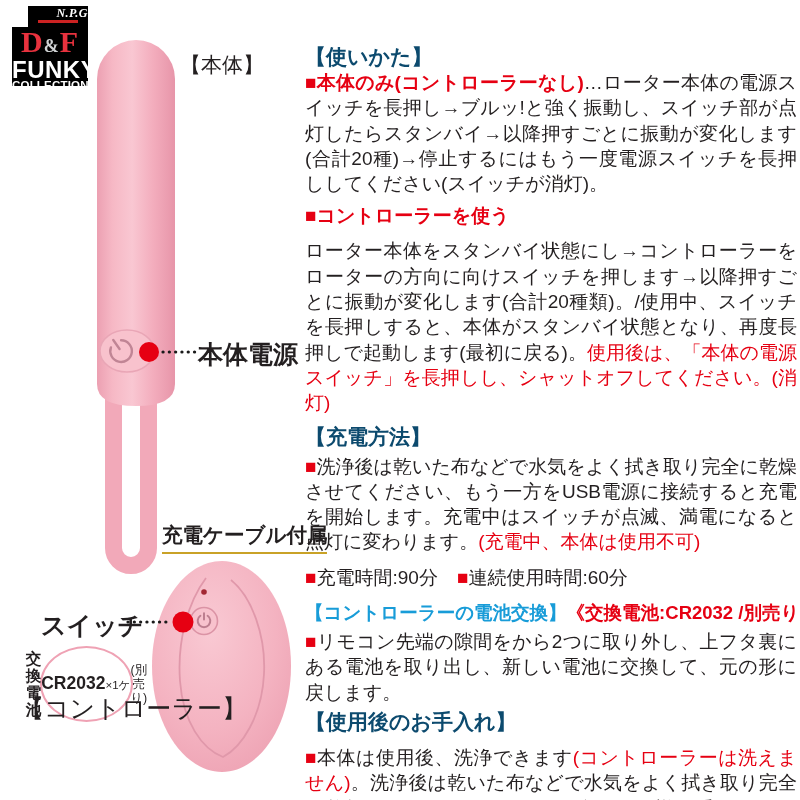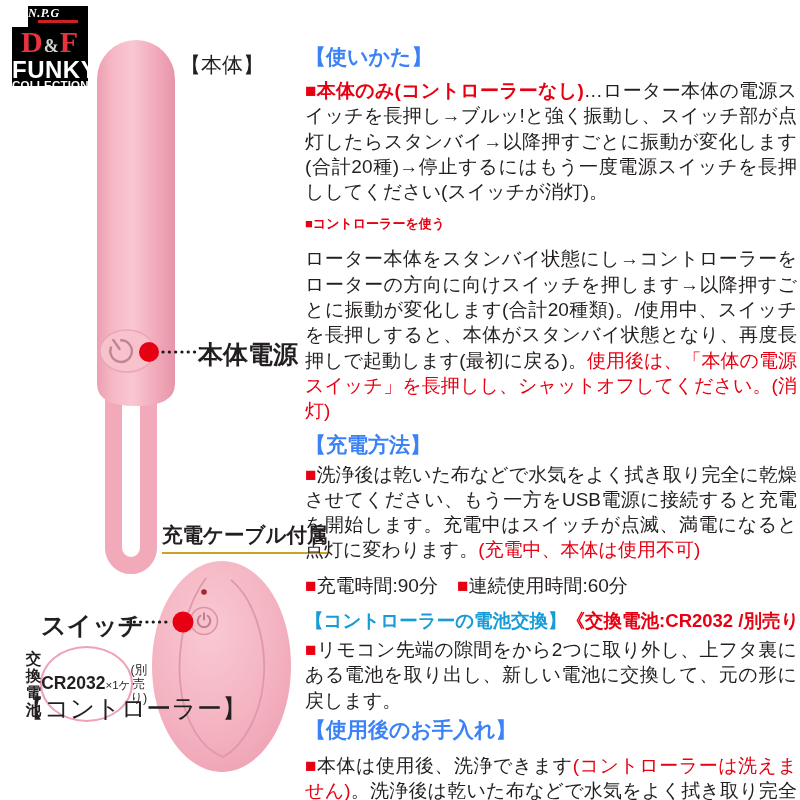--- a/index.html
+++ b/index.html
@@ -9,21 +9,21 @@
     font-family:"Liberation Sans","DejaVu Sans",sans-serif;
     color:#231f20;
     -webkit-font-smoothing:antialiased;
   }
   .page { position:relative; width:800px; height:800px; overflow:hidden; background:#fff; }
 
   
   .logo { position:absolute; left:12px; top:6px; width:76px; height:80px; }
   .logo-tab {
     position:absolute; right:0; top:0; width:60px; height:22px;
-    background:#000; color:#fff; text-align:left;
+    background:#000; color:#fff; text-align:right;
   }
   .logo-npg {
     display:block; font-family:"Liberation Serif","DejaVu Serif",serif;
     font-style:italic; font-weight:700; font-size:12px; line-height:14px; letter-spacing:0.5px;
   }
   .logo-redline { display:block; width:40px; height:3px; background:#c22; margin:0 auto; }
   .logo-main {
     position:absolute; left:0; top:21px; width:76px; height:59px;
     background:#000; text-align:center; padding-top:1px;
   }
@@ -54,25 +54,25 @@
     align-items:center; text-align:center;
   }
   .bb-l1 { font-size:15.5px; font-weight:700; line-height:17px; }
   .bb-l2 { line-height:19px; white-space:nowrap; }
   .bb-l2 .c-bb-main { font-size:17.5px; font-weight:700; }
   .bb-l2 .c-bb-sub  { font-size:11.5px; font-weight:400; }
   .bb-l3 { font-size:12.5px; line-height:14px; }
 
   
   .content { position:absolute; left:305px; top:44px; width:492px; }
-  .sec-title { color:#3b82f6; font-weight:700; font-size:21px; line-height:26px; }
+  .sec-title { color:#0c4a6e; font-weight:700; font-size:21px; line-height:26px; }
   .sec-title-mixed { font-weight:700; font-size:18.5px; line-height:25px; white-space:nowrap; }
   .para { font-size:19px; line-height:25.3px; text-align:justify; }
-  .subhead { font-size:13px; line-height:25px; font-weight:700; }
-  .mt8 { margin-top:8px; } .mt7 { margin-top:7px; } .mt6 { margin-top:8px; }
+  .subhead { font-size:19px; line-height:25px; font-weight:700; }
+  .mt8 { margin-top:0; } .mt7 { margin-top:7px; } .mt6 { margin-top:8px; }
   .mt10 { margin-top:10px; } .mt4 { margin-top:4px; } .mt0 { margin-top:10px; }
 
   .c-red { color:#e60012; }
   .c-blue { color:#189cd8; }
   .c-black { color:#231f20; }
   .bold { font-weight:700; }
 
   .illustration { position:absolute; left:0; top:0; }
 </style>
 </head>

